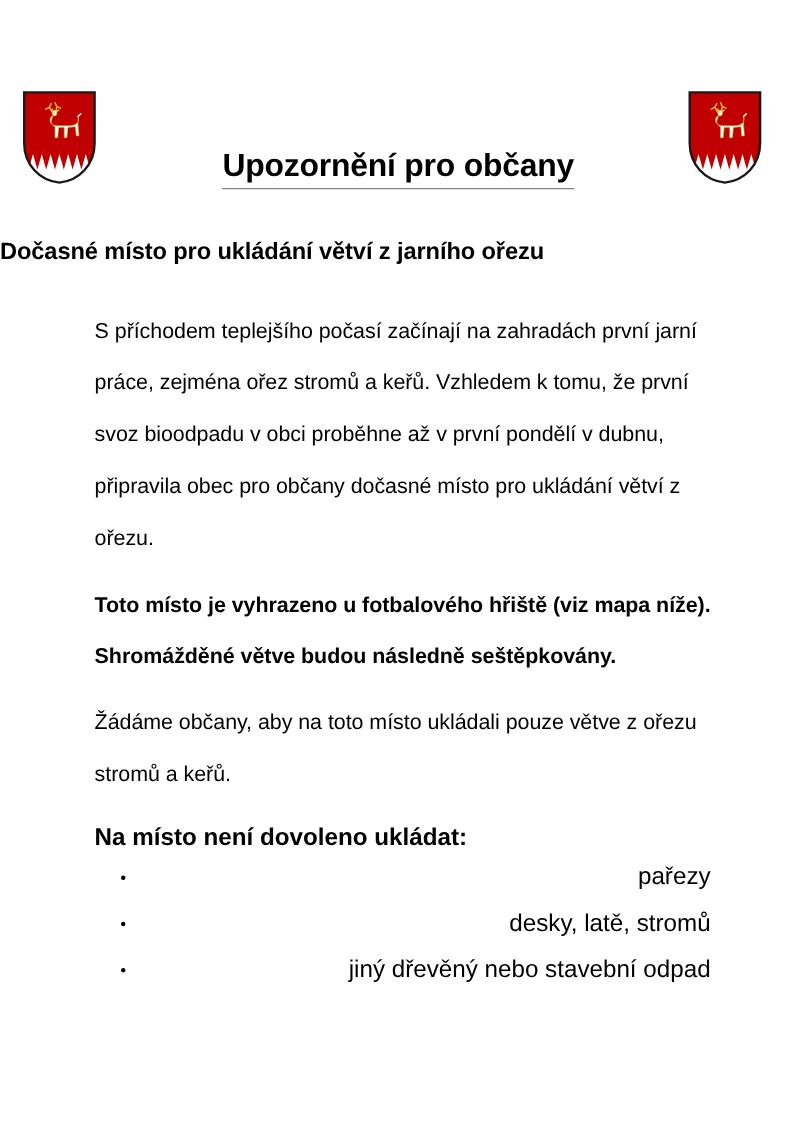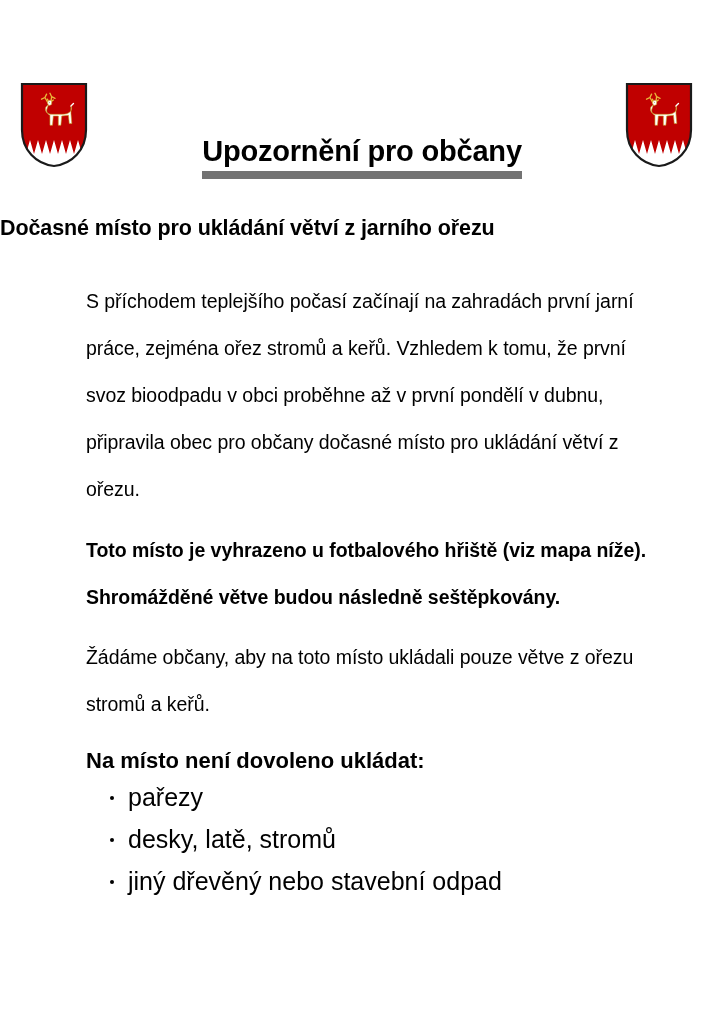--- a/index.html
+++ b/index.html
@@ -44,21 +44,21 @@
     left: 0;
     width: 724px;
     text-align: center;
     font-size: 29px;
     font-weight: bold;
     letter-spacing: -0.2px;
     line-height: 1.15;
   }
   .title .title-text {
     display: inline-block;
-    border-bottom: 8px solid #737373;
+    border-bottom: 1px solid #737373;
     padding-bottom: 2px;
   }
 
   
   .subtitle {
     position: absolute;
     top: 198px;
     left: 0;
     width: 724px;
     font-size: 21.5px;
@@ -92,24 +92,25 @@
   }
 
   
   .bullets {
     list-style: none;
     margin: 0;
     padding: 0;
   }
   .bullets li {
     position: relative;
-    font-size: 25px;
+    font-size: 22px;
     line-height: 28px;
     padding-left: 42px;
     margin-bottom: 14px;
+    text-align: right;
   }
   .bullets li:last-child { margin-bottom: 0; }
   .bullets li .dot {
     position: absolute;
     left: 24px;
     top: 13px;
     width: 4px;
     height: 4px;
     background: #000;
     border-radius: 50%;

